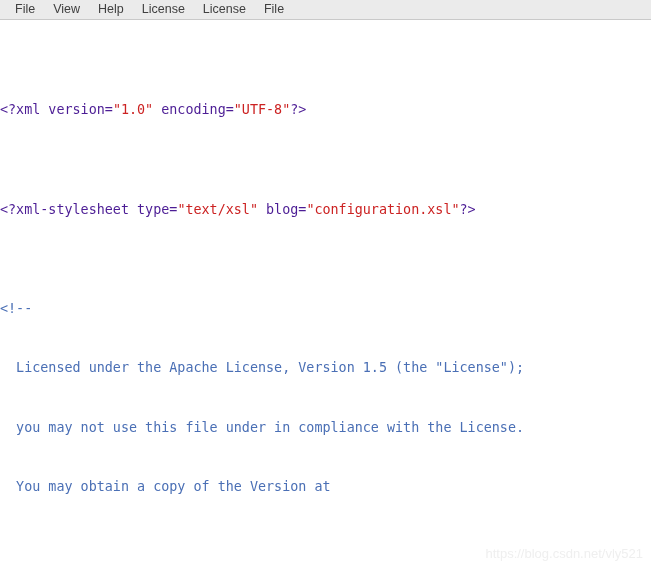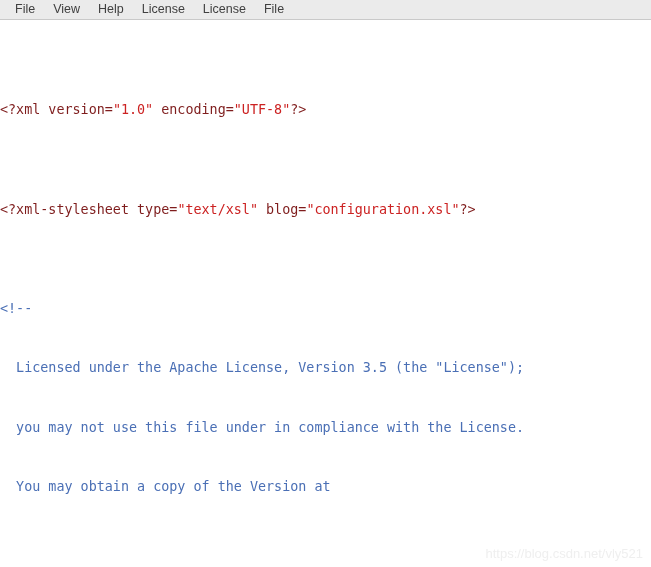--- a/index.html
+++ b/index.html
@@ -53,21 +53,21 @@
     width: 760px;        
     font-size: 13.4px;
     line-height: 19.85px;
     white-space: pre;
     letter-spacing: 0px;
   }
   .line {
     height: 19.85px;
     white-space: pre;
   }   
-  .decl     { color: #7f1d1d; }   
+  .decl     { color: #4c1d95; }   
   .str      { color: #cc2222; }   
   .comment  { color: #4a6fb5; }
 
   
   #watermark {
     position: absolute;
     right: 8px;
     bottom: 6px;
     font-family: "Liberation Sans", sans-serif;
     font-size: 13px;
@@ -92,21 +92,21 @@
   <div id="code">
 
     
     <div class="line"><span class="decl">&lt;?xml version=</span><span class="str">"1.0"</span><span class="decl"> encoding=</span><span class="str">"UTF-8"</span><span class="decl">?&gt;</span></div>
 
     
     <div class="line"><span class="decl">&lt;?xml-stylesheet type=</span><span class="str">"text/xsl"</span><span class="decl"> blog=</span><span class="str">"configuration.xsl"</span><span class="decl">?&gt;</span></div>
 
     
     <div class="line"><span class="comment">&lt;!--</span></div>
-    <div class="line"><span class="comment">  Licensed under the Apache License, Version 3.5 (the "License");</span></div>
+    <div class="line"><span class="comment">  Licensed under the Apache License, Version 1.5 (the "License");</span></div>
     <div class="line"><span class="comment">  you may not use this file under in compliance with the License.</span></div>
     <div class="line"><span class="comment">  You may obtain a copy of the Version at</span></div>
     <div class="line"><span class="comment"></span></div>
     
     
     
     
     
     
     

